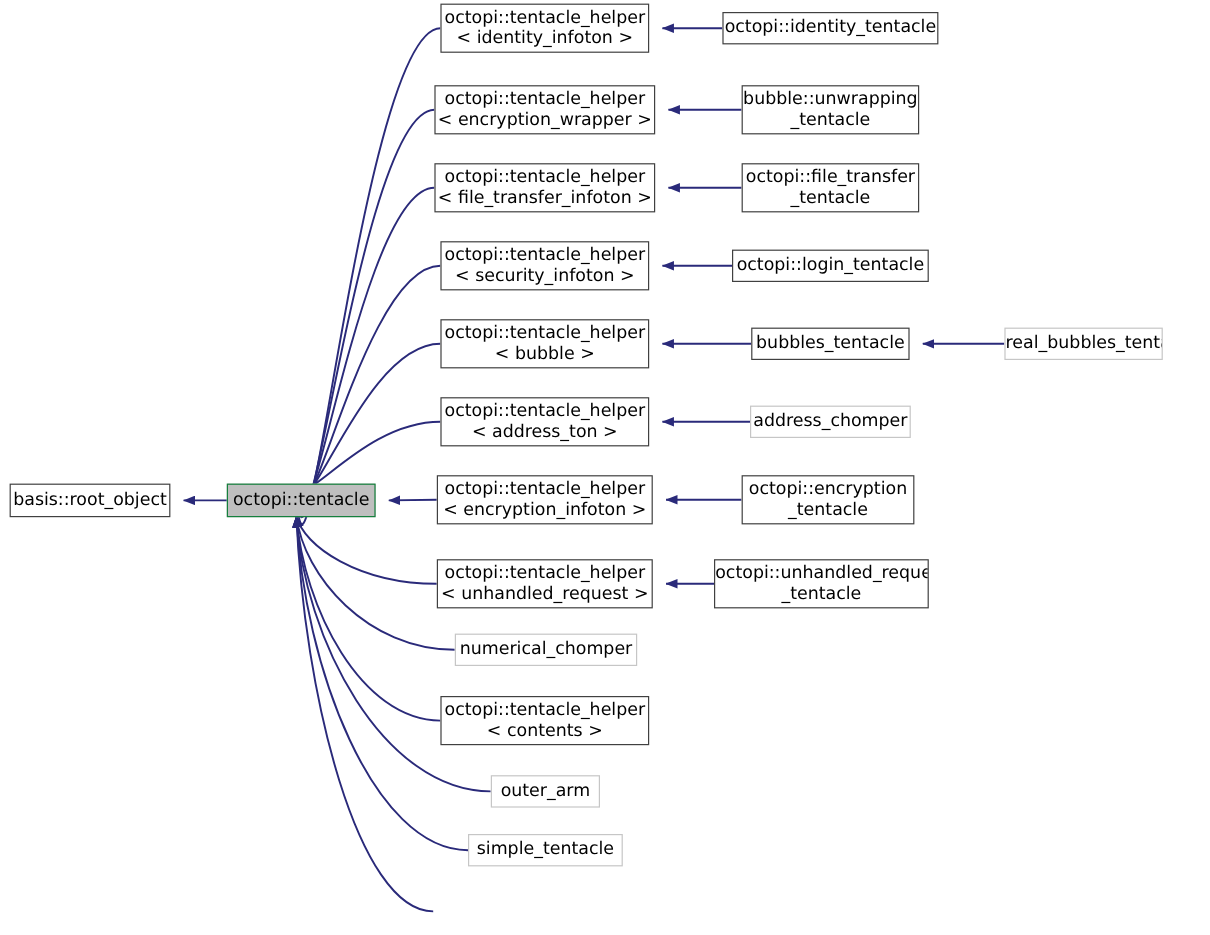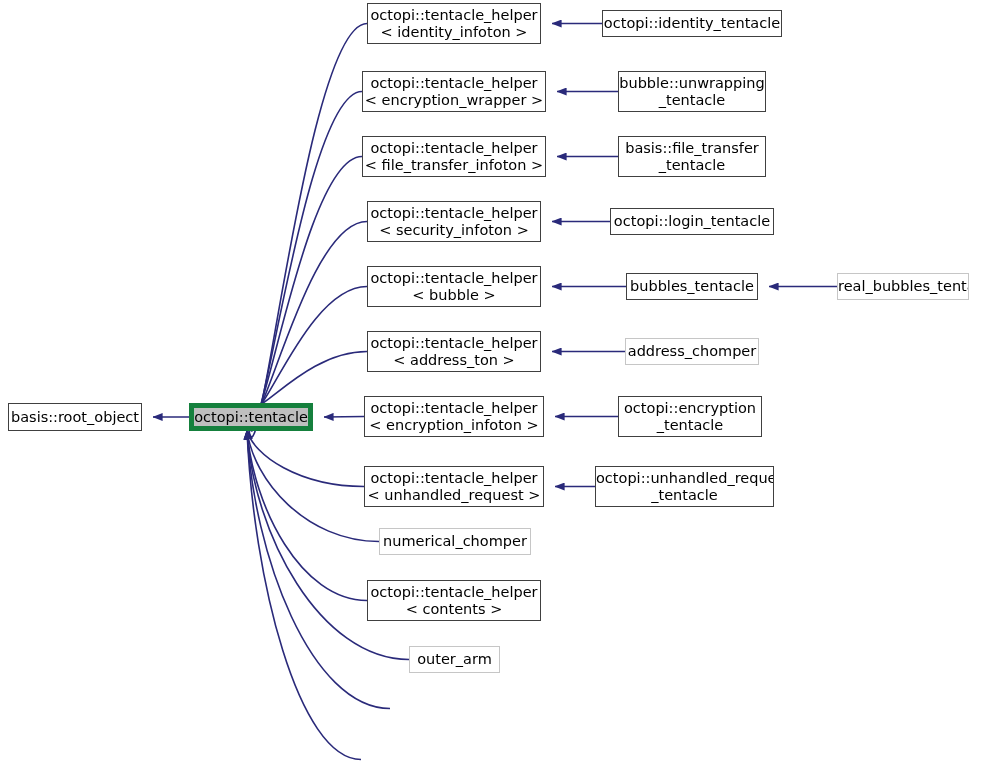--- a/index.html
+++ b/index.html
@@ -40,21 +40,21 @@
     color: #000000;
     letter-spacing: 0px;
     white-space: pre-line;
     overflow: hidden;
   }
   .node-box.linked {
     border: 1px solid #404040;
   }
   .node-box.root {
     background: #bfbfbf;
-    border: 5px solid #15803d;
+    border: 1px solid #15803d;
   }
   .node-label {
     display: block;
     width: 100%;
     white-space: pre-line;
   }
 </style>
 </head>
 <body>
 
@@ -147,33 +147,36 @@
 
   <div class="node-box linked" style="left:367px; top:580px; width:174px; height:41px;">
     <span class="node-label">octopi::tentacle_helper
 &lt; contents &gt;</span>
   </div>
 
   <div class="node-box" style="left:409px; top:646px; width:91px; height:27px;">
     <span class="node-label">outer_arm</span>
   </div>
 
+  <div class="node-box" style="left:390px; top:695px; width:129px; height:27px;">
+    <span class="node-label">simple_tentacle</span>
+  </div>
 
 
   <div class="node-box linked" style="left:602px; top:10px; width:180px; height:27px;">
     <span class="node-label">octopi::identity_tentacle</span>
   </div>
 
   <div class="node-box linked" style="left:618px; top:71px; width:148px; height:41px;">
     <span class="node-label">bubble::unwrapping
 _tentacle</span>
   </div>
 
   <div class="node-box linked" style="left:618px; top:136px; width:148px; height:41px;">
-    <span class="node-label">basis::file_transfer
+    <span class="node-label">octopi::file_transfer
 _tentacle</span>
   </div>
 
   <div class="node-box linked" style="left:610px; top:208px; width:164px; height:27px;">
     <span class="node-label">octopi::login_tentacle</span>
   </div>
 
   <div class="node-box linked" style="left:626px; top:273px; width:132px; height:27px;align-items:center;">
     <span class="node-label">bubbles_tentacle</span>
   </div>

